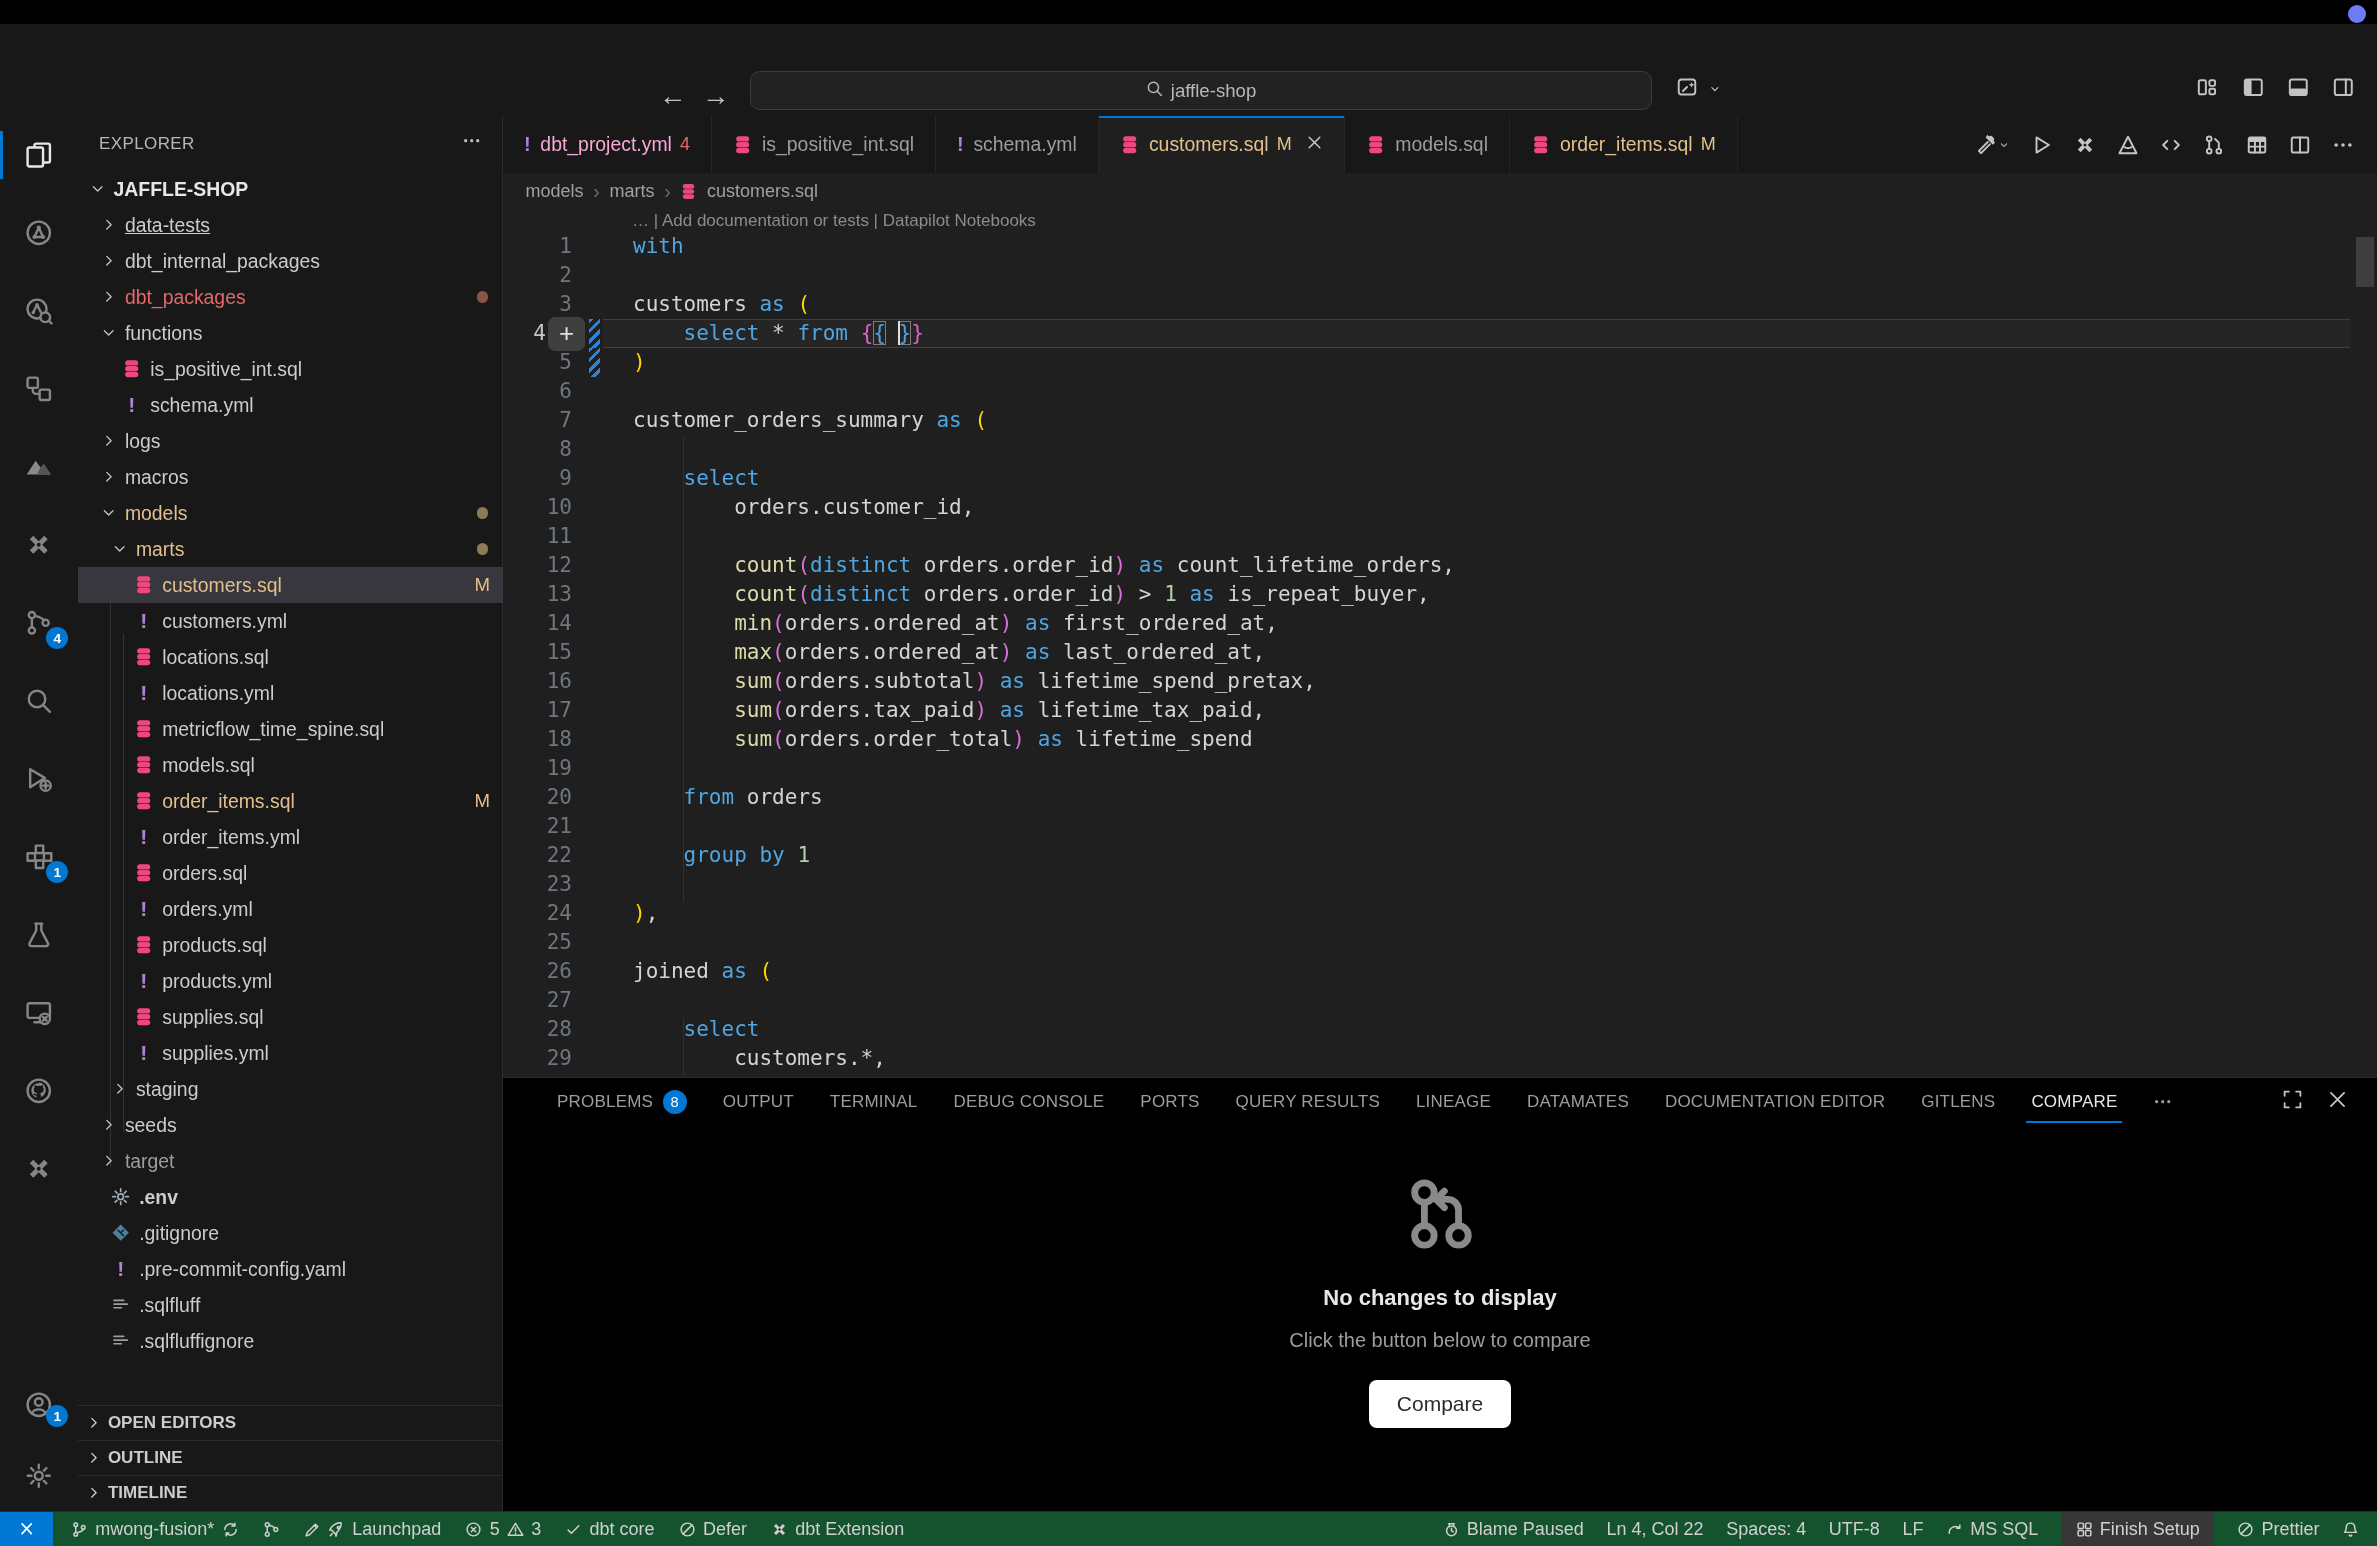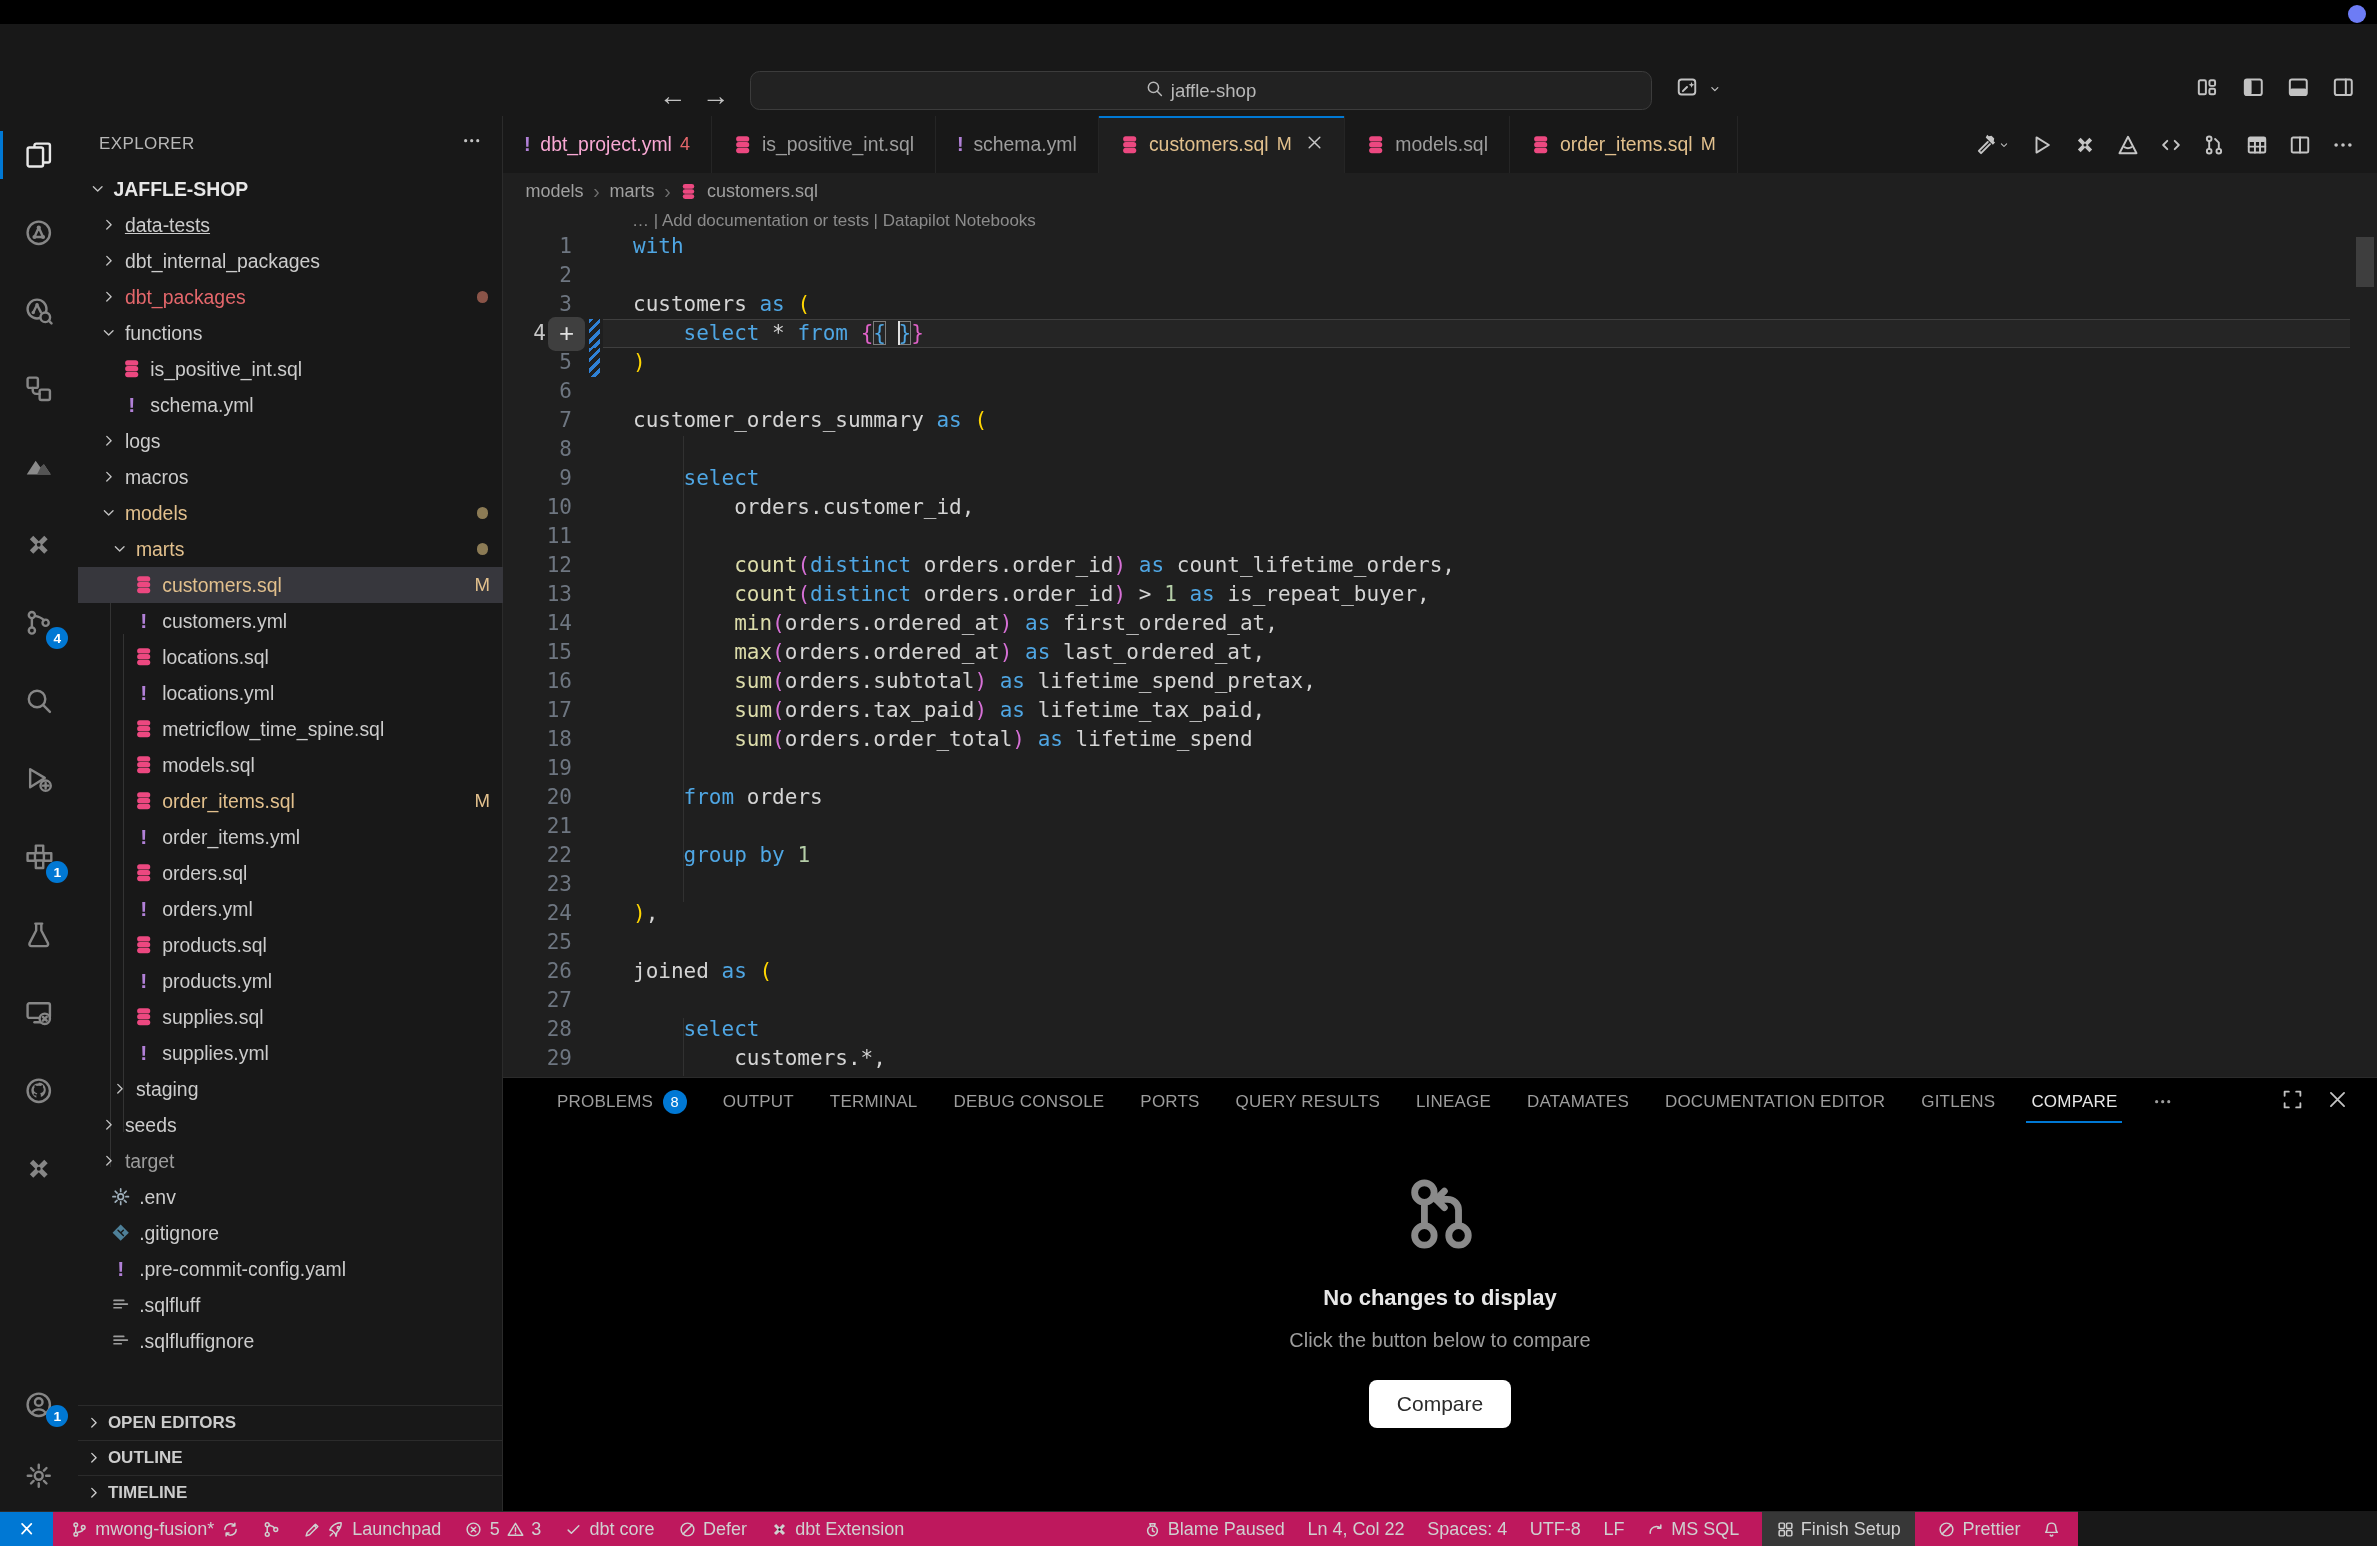--- a/index.html
+++ b/index.html
@@ -70,21 +70,21 @@
   .ptab{position:relative;height:100%;display:flex;align-items:center;gap:9.7px;padding:0 18px;font-size:17px;color:#9d9d9d;letter-spacing:0.2px}
   .ptab.active{color:#e7e7e7}
   .ptab.active::after{content:"";position:absolute;left:13px;right:13px;bottom:1.6px;height:2.4px;background:#0078d4}
   .pbadge{min-width:24px;height:24px;border-radius:12px;background:#0078d4;color:#fff;font-size:14.6px;display:flex;align-items:center;justify-content:center}
   .pwin{position:absolute;top:11.3px;color:#c2c2c2}
   .panel-empty{position:absolute;left:0;right:0;top:97px;text-align:center;color:#8a8a8a}
   .pe-title{margin-top:29px;font-size:22px;font-weight:bold;color:#e7e7e7}
   .pe-sub{margin-top:18px;font-size:20px;color:#9d9d9d}
   .pe-btn{margin-top:27.5px;display:inline-block;background:#ffffff;color:#2b2b2b;font-size:21px;padding:12px 27.5px;border-radius:8px;border:none;font-family:"Liberation Sans",sans-serif}
   
-  .statusbar{position:absolute;left:0;top:1511px;width:2078px;height:35px;background:#be185d;border-top:0.8px solid #2b2b2b;display:flex;font-size:18px;color:#d0d0d0}
+  .statusbar{position:absolute;left:0;top:1511px;width:2377px;height:35px;background:#14532d;border-top:0.8px solid #2b2b2b;display:flex;font-size:18px;color:#d0d0d0}
   .remote{width:53px;height:100%;background:#0078d4;color:#fff;display:flex;align-items:center;justify-content:center;flex:none}
   .sb-left{display:flex;align-items:center;gap:24px;margin-left:18px;height:100%}
   .sb-right{display:flex;align-items:center;gap:22.6px;margin-left:auto;margin-right:18px;height:100%}
   .sb-item{display:flex;align-items:center;gap:7.3px;height:100%;white-space:nowrap}
   .sb-item.hl{background:#373737;padding:0 14.6px}
   .ic{flex:none}
 </style>
 </head>
 <body>
 
@@ -507,21 +507,21 @@
           <span class="lbl">seeds</span>
         </div>
         <div class="trow" style="padding-left: 21px;">
           <span class="chev">
             <svg class="ic" width="15.4" height="15.4" viewBox="0 0 16 16" fill="none" stroke="currentColor" stroke-width="1.4" stroke-linecap="round" stroke-linejoin="round">
               <path d="M6 3.5l4.5 4.5L6 12.5"></path>
             </svg>
           </span>
           <span class="lbl c-dim">target</span>
         </div>
-        <div class="trow" style="padding-left: 21px;">
+        <div class="trow" style="padding-left: 21px; font-weight: bold;">
           <span style="width:9.7px;flex:none"></span>
           <span class="ficon" style="color:#9fb0bc">
             <svg class="ic" width="19.4" height="19.4" viewBox="0 0 16 16" fill="none" stroke="currentColor" stroke-width="1.4" stroke-linecap="round" stroke-linejoin="round">
               <circle cx="8" cy="8" r="2.3"></circle>
               <path d="M8 1.6v2.1M8 12.3v2.1M1.6 8h2.1M12.3 8h2.1M3.5 3.5L5 5M11 11l1.5 1.5M12.5 3.5L11 5M5 11l-1.5 1.5"></path>
             </svg>
           </span>
           <span class="lbl">.env</span>
         </div>
         <div class="trow" style="padding-left: 21px;">

